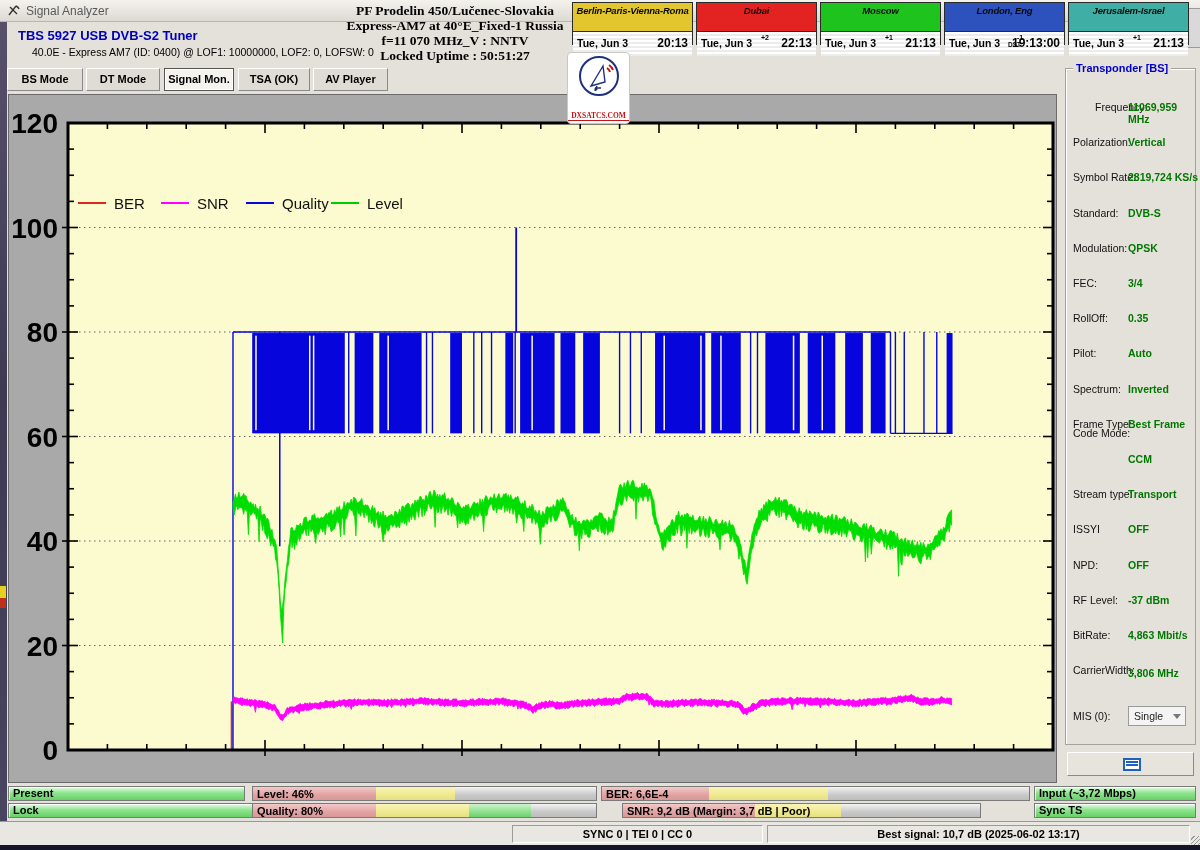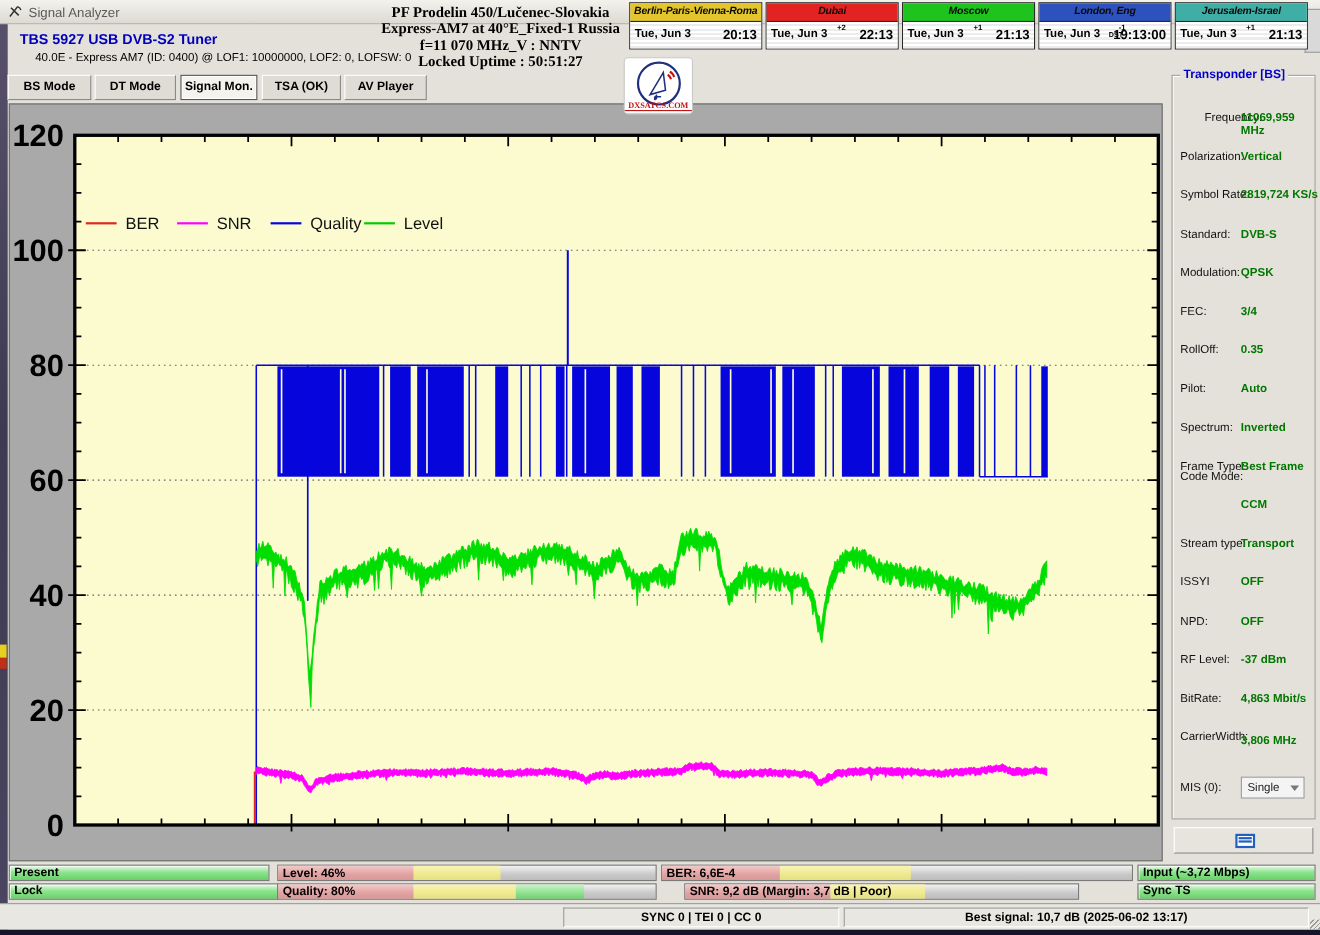--- a/index.html
+++ b/index.html
@@ -24,30 +24,30 @@
 
   
   #tuner-name { left:18px; top:28px; font-size:13px; font-weight:bold; color:#0000BB; }
   #tuner-details { left:32px; top:46px; font-size:10.5px; color:#000; }
 
   
   #site-header { left:330px; top:3px; width:250px; text-align:center;
     font-family:"Liberation Serif",serif; font-weight:bold; font-size:13.5px; line-height:15px; color:#000; }
 
   
-  #logo { left:567px; top:52px; width:63px; height:52px; background:#fff; border:1px solid #c8c8c8;
+  #logo { left:567px; top:52px; width:63px; height:72px; background:#fff; border:1px solid #c8c8c8;
     border-radius:4px; z-index:30; text-align:center; }
   #logo .ring { position:absolute; left:11px; top:3px; width:40px; height:40px; border:2px solid #20307E; border-radius:50%; background:#fff; }
   #logo .txt { position:absolute; left:0; bottom:2px; width:100%; font-family:"Liberation Serif",serif;
     font-size:7.5px; font-weight:bold; color:#C41414; border-bottom:1px solid #C41414; }
 
   
   #clocks { left:572px; top:2px; height:43px; display:flex; }
   .clock { width:121px; margin-right:3px; border:1px solid #2a2a2a; background:#fff; }
-  .clock .hd { height:17px; border-bottom:1px solid #2a2a2a; font-size:9.5px; font-weight:bold; font-style:italic;
+  .clock .hd { height:29px; border-bottom:1px solid #2a2a2a; font-size:9.5px; font-weight:bold; font-style:italic;
     text-align:center; line-height:16px; color:#0a0a0a; letter-spacing:-0.2px; white-space:nowrap; overflow:hidden; }
   .clock .bd { height:24px; background:repeating-linear-gradient(180deg,#ffffff 0 2px,#ececec 2px 4px);
     position:relative; font-weight:bold; color:#000; }
   .clock .date { position:absolute; left:4px; top:5px; font-size:10.5px; }
   .clock .off { position:absolute; top:2px; font-size:7px; }
   .clock .dst { position:absolute; top:9px; font-size:6.5px; }
   .clock .time { position:absolute; right:4px; top:4px; font-size:12px; }
 
   
   .tab { position:absolute; top:68px; height:23px; background:#DFDCD5; border:1px solid #8a8a8a;

